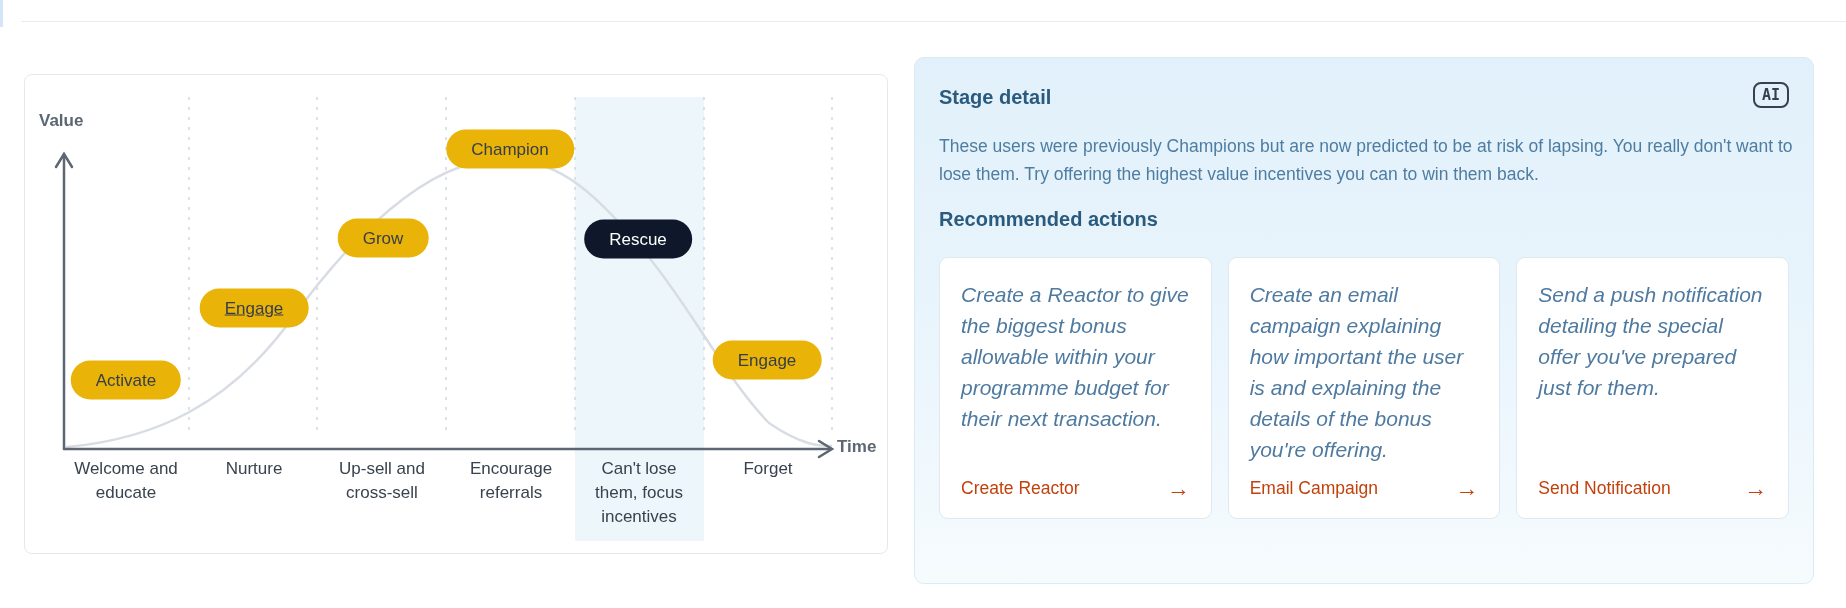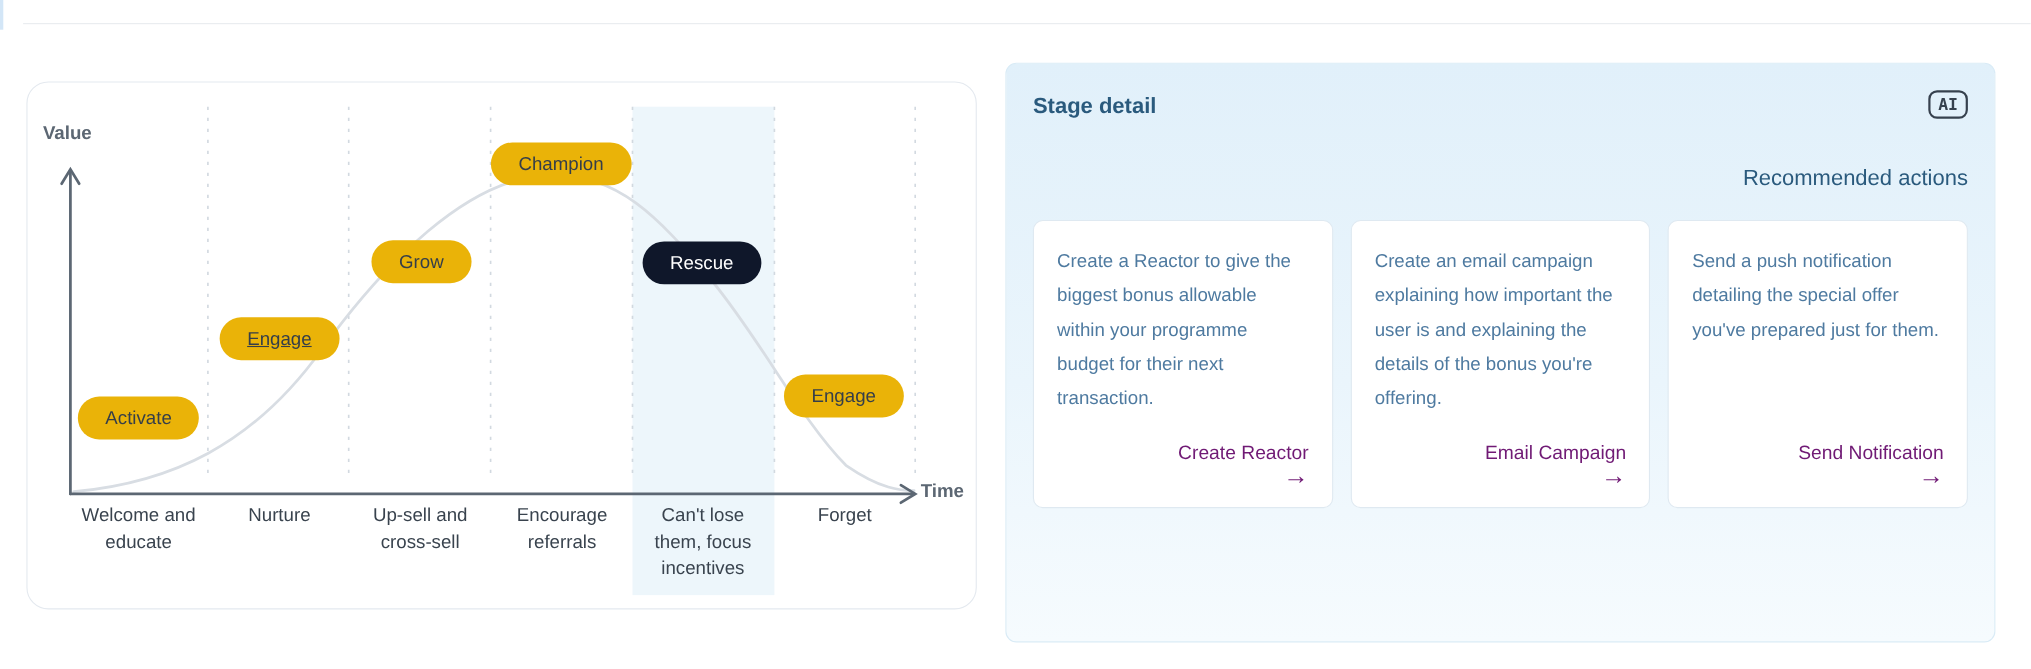--- a/index.html
+++ b/index.html
@@ -3,21 +3,21 @@
 <meta charset="utf-8">
 <style>
   * { margin:0; padding:0; box-sizing:border-box; }
   html,body { width:1846px; height:608px; background:#ffffff; overflow:hidden;
               font-family:"Liberation Sans", sans-serif; }
   .top-divider { position:absolute; left:21px; top:21px; width:1825px; height:1px; background:#e8ebef; }
   .left-sliver { position:absolute; left:0; top:0; width:3px; height:27px; background:#d3e6f7; }
 
   
   .chart-card { position:absolute; left:24px; top:74px; width:864px; height:480px;
-                background:#ffffff; border:1px solid #e4e9ef; border-radius:20px; }
+                background:#ffffff; border:1px solid #e4e9ef; border-radius:8px; }
   .chart-svg { position:absolute; left:0; top:0; }
   .axis-caption { position:absolute; font-size:17px; font-weight:700; color:#5c6773; }
   .value-caption { left:14px; top:36px; }
   .time-caption { left:812px; top:362px; }
   .zone-label { position:absolute; top:382px; transform:translateX(-50%); text-align:center;
                 font-size:17px; line-height:24px; color:#39434e; }
   .pill { position:absolute; transform:translate(-50%,-50%); background:#eab308; color:#353e49;
           font-size:17px; line-height:17px; padding:11px 25px; border-radius:20px; white-space:nowrap;
           cursor:pointer; }
   .pill.selected { background:#0f172a; color:#ffffff; }
@@ -26,27 +26,27 @@
   .stage-panel { position:absolute; left:914px; top:57px; width:900px; height:527px;
                  border-radius:10px; padding:28px 24px 24px 24px;
                  background:linear-gradient(180deg, #e1f0fa 0%, #eaf5fc 55%, #f6fbfe 100%);
                  border:1px solid #d9ebf6; }
   .panel-header { display:flex; justify-content:space-between; align-items:flex-start;gap:32px; }
   .panel-title { font-size:20px; font-weight:700; color:#2a5a7d; }
   .ai-badge { border:2px solid #36414e; border-radius:8px; color:#36414e;
               font-family:"DejaVu Sans Mono", monospace; font-weight:700; font-size:15px;
               padding:2px 7px; margin-top:-4px; cursor:pointer; background:transparent;margin-left:16px; }
   .panel-desc { margin-top:23px; width:868px; font-size:17.5px; line-height:28px; color:#4e7da2; }
-  .actions-title { margin-top:42px; font-size:20px; font-weight:400; color:#2a5a7d;text-align:right; }
+  .actions-title { margin-top:20px; font-size:20px; font-weight:700; color:#2a5a7d; }
   .cards-row { margin-top:26px; display:flex; gap:16px; }
   .action-card { flex:1; height:262px; background:#ffffff; border:1px solid #dfe9f1;
                  border-radius:9px; padding:21px 21px 19px 21px; display:flex; flex-direction:column; }
-  .action-desc { font-size:17px; line-height:31px; color:#4e7aa0; }
-  .action-link-row { margin-top:auto; display:flex; justify-content:space-between; align-items:flex-end;
-                     color:#701a75; cursor:pointer;flex-direction:column; }
+  .action-desc { font-size:21px; line-height:31px; color:#4e7aa0;font-style:italic; }
+  .action-link-row { margin-top:auto; display:flex; justify-content:space-between; align-items:flex-start;
+                     color:#c2410c; cursor:pointer; }
   .action-link-label { font-size:17.5px; }
   .action-arrow { font-size:23px; line-height:20px; }
 </style>
 </head>
 <body>
 
 <div class="top-divider"></div>
 <div class="left-sliver"></div>
 
 <section class="chart-card">
@@ -95,20 +95,21 @@
   <div class="pill selected" style="left:613px; top:164px;">Rescue</div>
   <div class="pill" style="left:742px; top:285px;">Engage</div>
 </section>
 
 <section class="stage-panel">
   <div class="panel-header">
     <div class="panel-title">Stage detail</div>
     <div class="ai-badge">AI</div>
   </div>
 
+  <div class="panel-desc">These users were previously Champions but are now predicted to be at risk of lapsing. You really don't want to lose them. Try offering the highest value incentives you can to win them back.</div>
 
   <div class="actions-title">Recommended actions</div>
 
   <div class="cards-row">
 
     <div class="action-card">
       <div class="action-desc">Create a Reactor to give the biggest bonus allowable within your programme budget for their next transaction.</div>
       <div class="action-link-row">
         <span class="action-link-label">Create Reactor</span>
         <span class="action-arrow">→</span>

